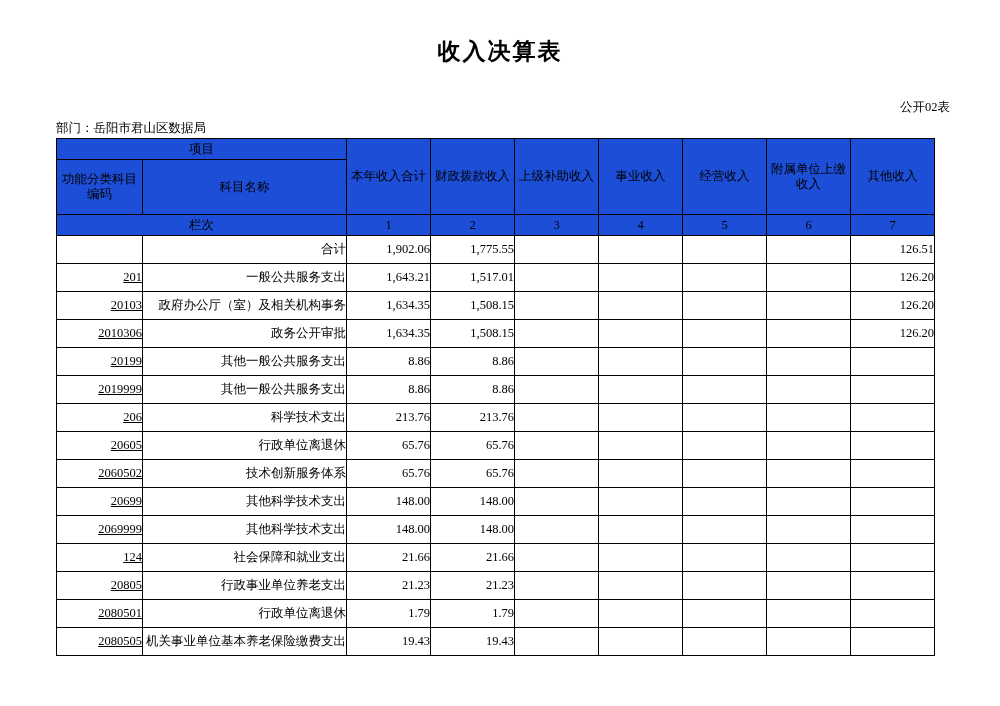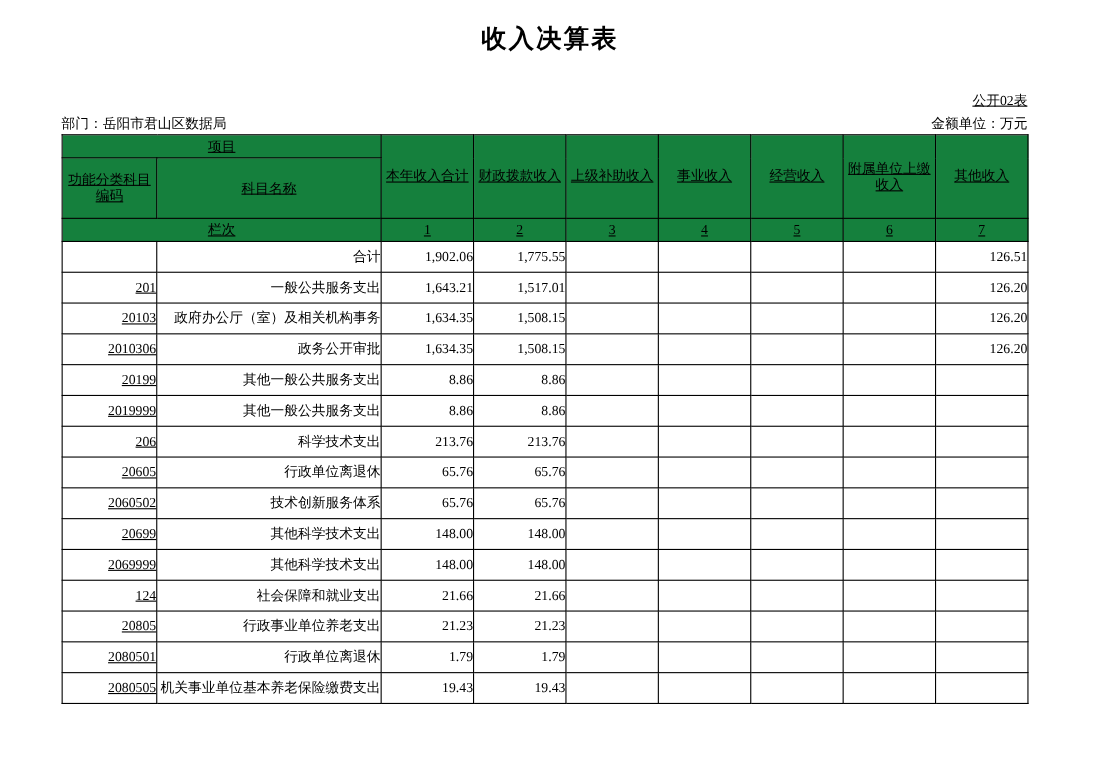--- a/index.html
+++ b/index.html
@@ -18,39 +18,39 @@
     position: relative;
     width: 1000px;
     height: 706px;
     box-sizing: border-box;
   }
   .doc-title {
     text-align: center;
     font-size: 23px;
     font-weight: bold;
     letter-spacing: 2px;
-    margin-top: 20px;
+    margin-top: 36px;
     margin-bottom: 0;
     font-family: "Liberation Serif", "DejaVu Serif", serif;
   }
   .sheet-code {
     position: absolute;
-    right: 66px;
+    right: 50px;
     top: 63px;
     font-size: 12.5px;
-    text-decoration: underline;
   }
   .meta-row {
     position: absolute;
     left: 56px;
     right: 66px;
     top: 84px;
     display: flex;
     justify-content: space-between;
     font-size: 12.5px;
+    flex-direction: column;
   }
   .dept {
     margin-left: 0;
   }
   .unit {
     margin-right: 0;
     margin-left: 46px;
   }
   table.fin {
     position: absolute;
@@ -62,24 +62,23 @@
     table-layout: fixed;
   }
   table.fin td, table.fin th {
     border: 1px solid #000000;
     padding: 0;
     font-weight: normal;
     font-size: 12.5px;
     line-height: 1.2;
   }
   .hdr {
-    background: #15803d;
+    background: #1d4ed8;
     text-align: center;
     vertical-align: middle;
-    text-decoration: underline;
   }
   .hdr-proj {
     height: 20px;
   }
   .hdr-main {
     height: 54px;
   }
   .hdr-lan {
     height: 20px;
   }

